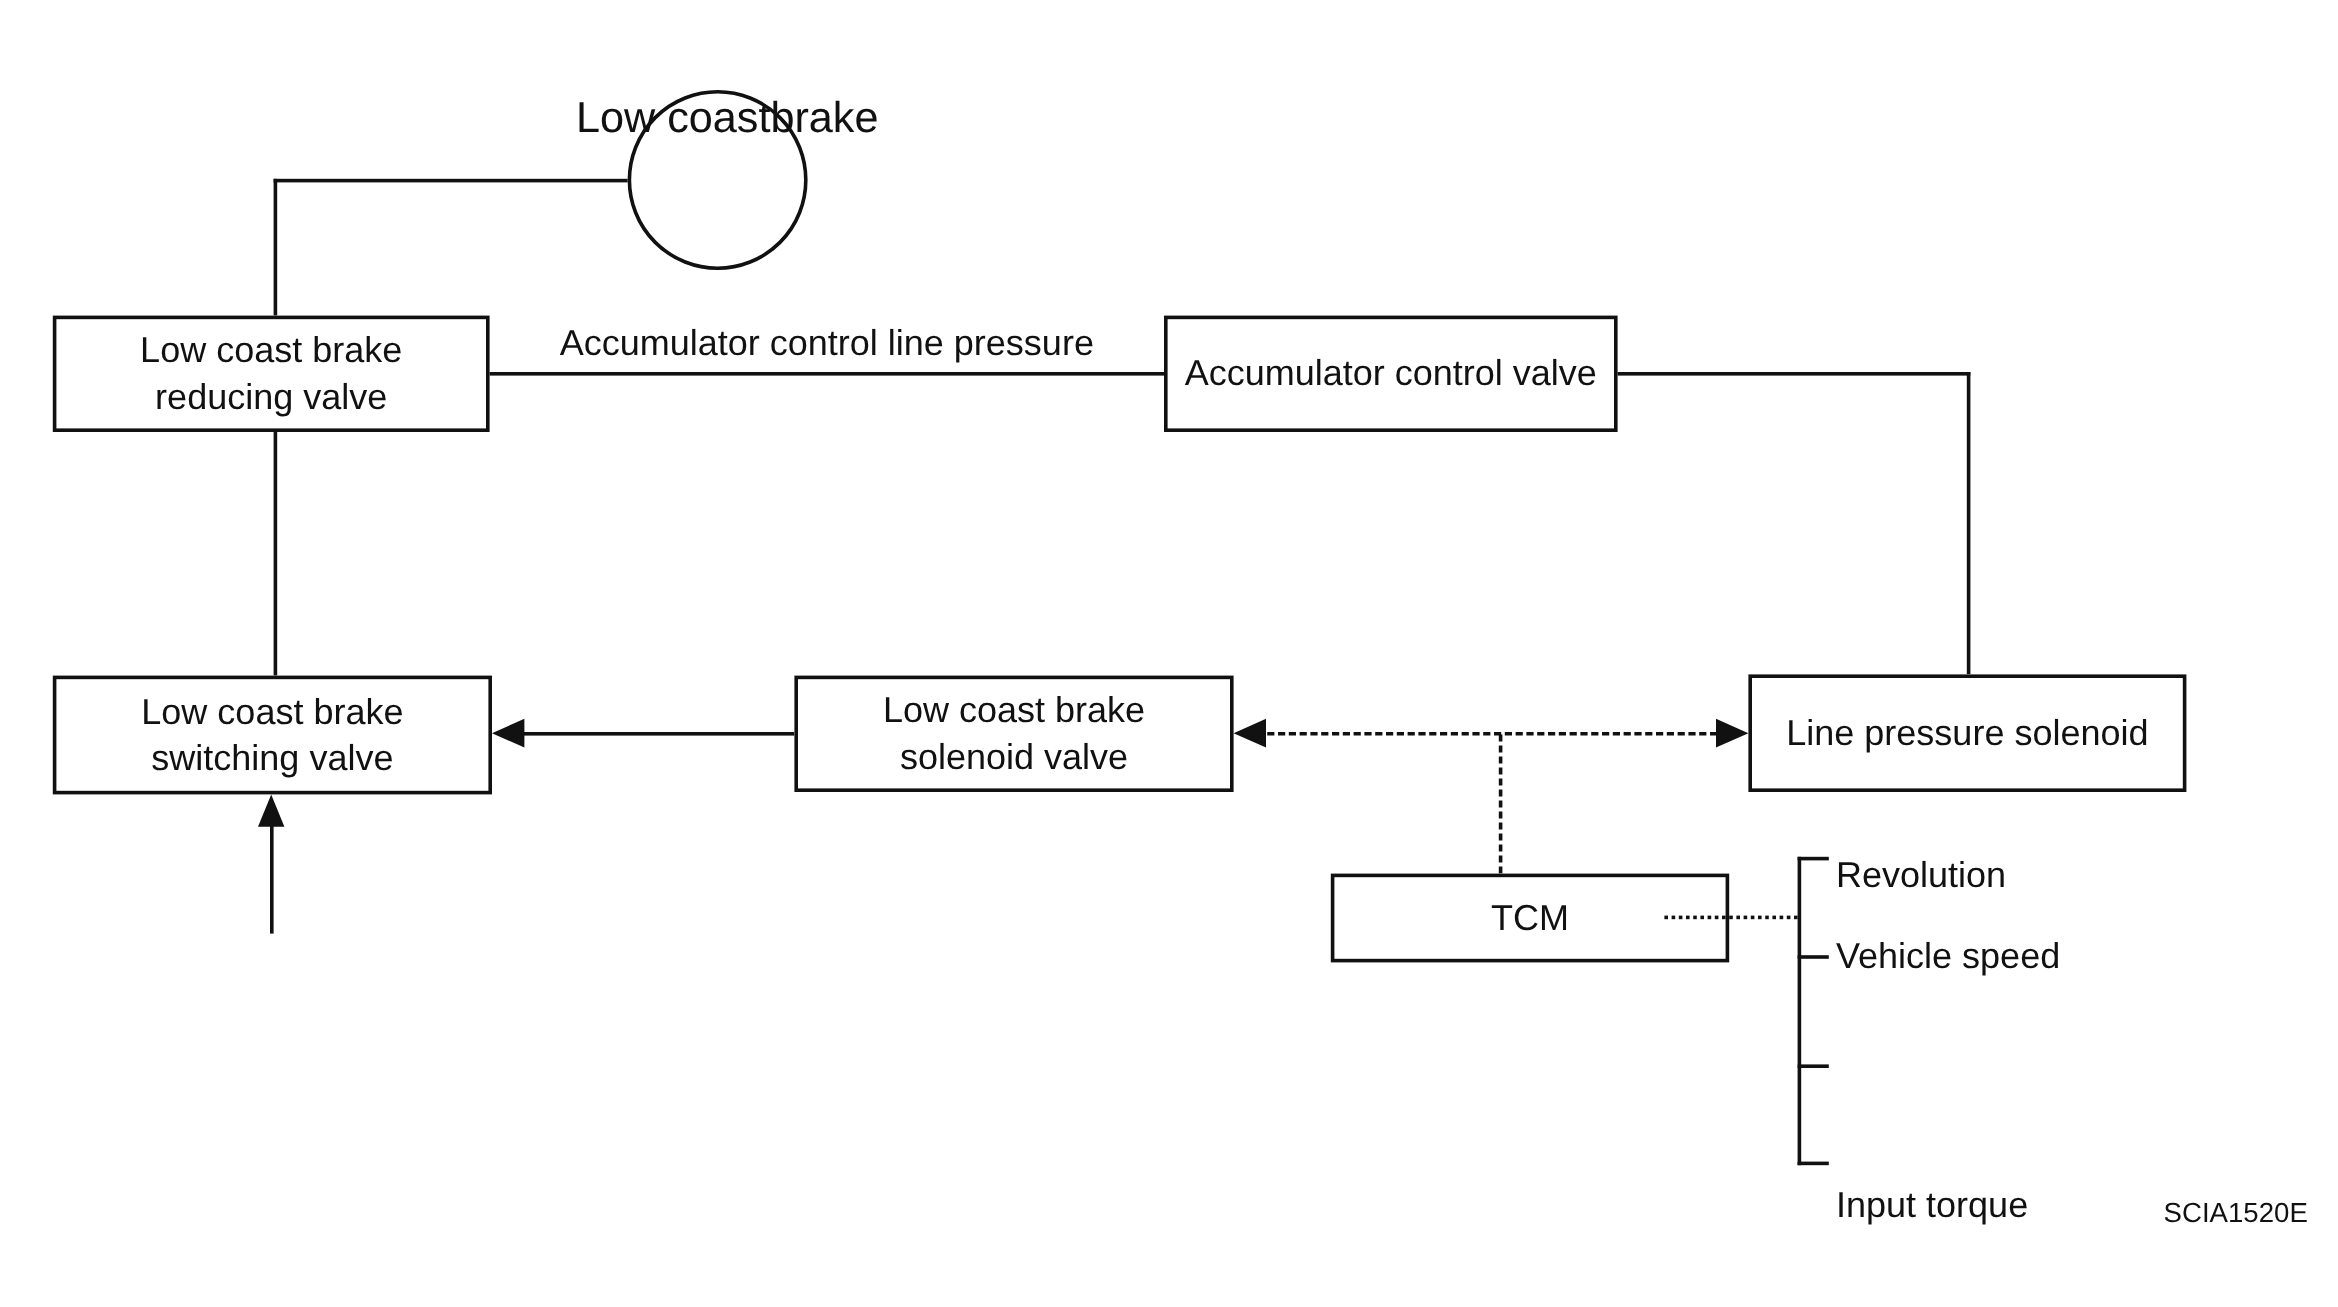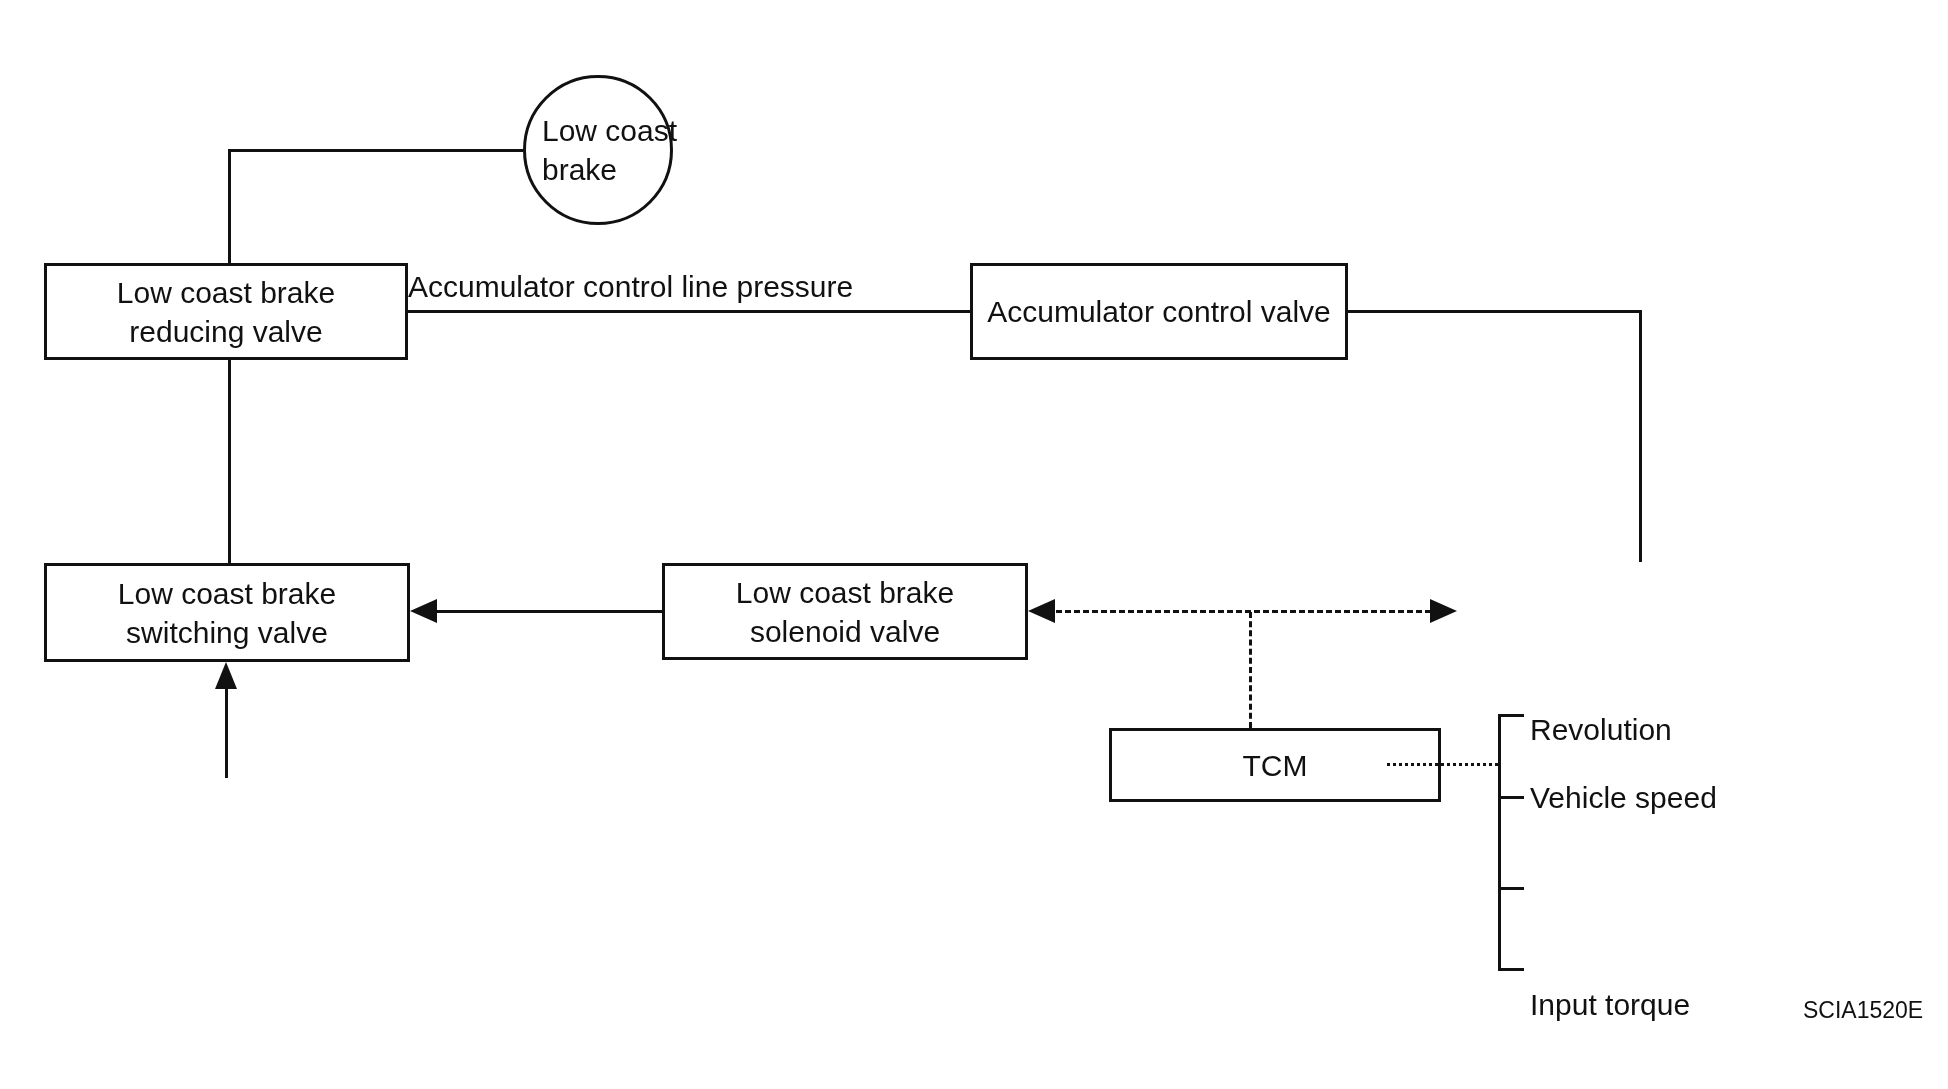--- a/index.html
+++ b/index.html
@@ -30,25 +30,25 @@
     line-height: 39px;
     white-space: nowrap;
   }
   .circle {
     position: absolute;
     box-sizing: border-box;
     border: 3px solid #111111;
     border-radius: 50%;
     background: #ffffff;
     display: flex;
-    flex-direction: column;
+    flex-direction: row;
     align-items: flex-start;
     justify-content: center;
     padding-left: 16px;
-    font-size: 30px;
+    font-size: 36px;
     line-height: 39px;
     white-space: nowrap;
   }
   .line {
     position: absolute;
     background: #111111;
   }
   .dash-h {
     position: absolute;
     border-top: 3px dashed #111111;
@@ -84,20 +84,21 @@
     border-right: 11px solid transparent;
     border-bottom: 27px solid #111111;
   }
   .lbl {
     position: absolute;
     font-size: 30px;
     line-height: 38px;
     white-space: nowrap;
   }
   .lbl.center {
+    text-align: center;
   }
   .figcode {
     position: absolute;
     font-size: 23px;
     line-height: 26px;
     white-space: nowrap;
   }
 </style>
 </head>
 <body>
@@ -141,20 +142,23 @@
     <span>Low coast brake</span>
     <span>solenoid valve</span>
   </div>
 
   <div class="tri left" style="left:1028px; top:599px;"></div>
   <div class="dash-h" style="left:1056px; top:610px; width:375px;"></div>
   <div class="tri right" style="left:1430px; top:599px;"></div>
 
   <div class="dash-v" style="left:1249px; top:612px; height:116px;"></div>
 
+  <div class="box" style="left:1457px; top:562px; width:365px; height:98px;">
+    <span>Line pressure solenoid</span>
+  </div>
 
   <div class="line" style="left:225px; top:687px; width:3px; height:91px;"></div>
   <div class="tri up" style="left:215px; top:662px;"></div>
 
   <div class="box" style="left:1109px; top:728px; width:332px; height:74px;">
     <span>TCM</span>
   </div>
 
   <div class="dot-h" style="left:1387px; top:763px; width:111px;"></div>
 

